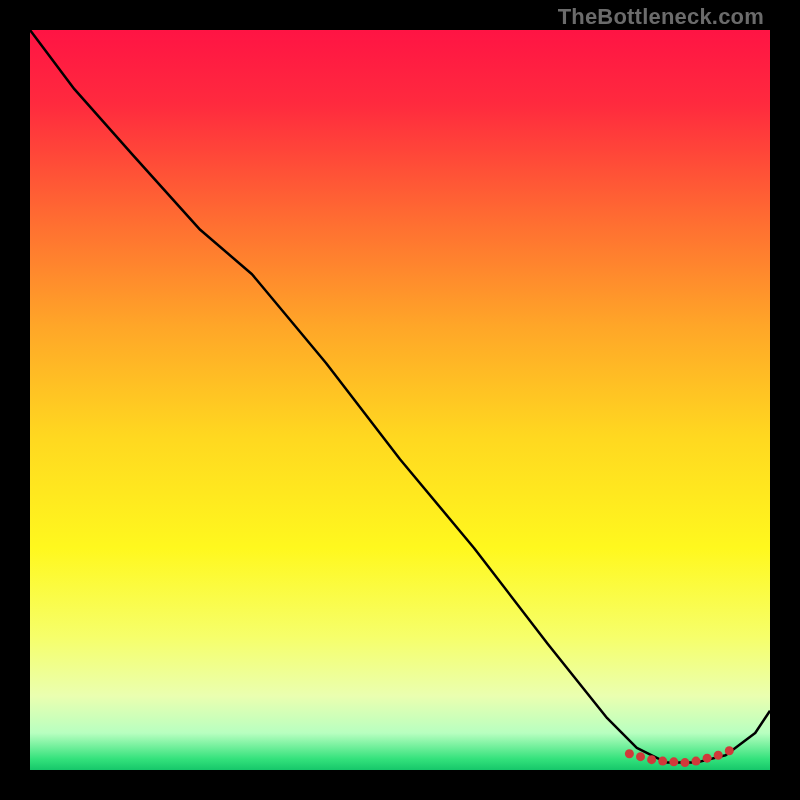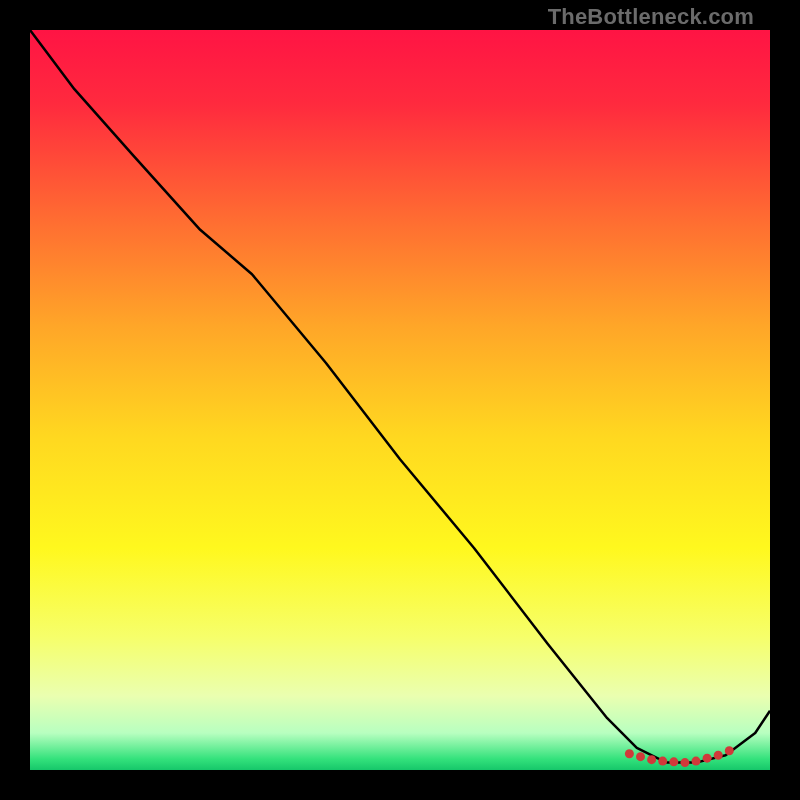--- a/index.html
+++ b/index.html
@@ -6,21 +6,21 @@
   html, body { width: 800px; height: 800px; background: #000; overflow: hidden; }
   .wrap {
     position: relative;
     width: 800px;
     height: 800px;
     background: #000;
   }
   .watermark {
     position: absolute;
     top: 4px;
-    right: 46px;
+    right: 36px;
     color: #6b6b6b;
     font-family: Arial, Helvetica, sans-serif;
     font-size: 22px;
     font-weight: 600;
     letter-spacing: 0.2px;
     z-index: 10;
   }
   .plot {
     position: absolute;
     display: block;

